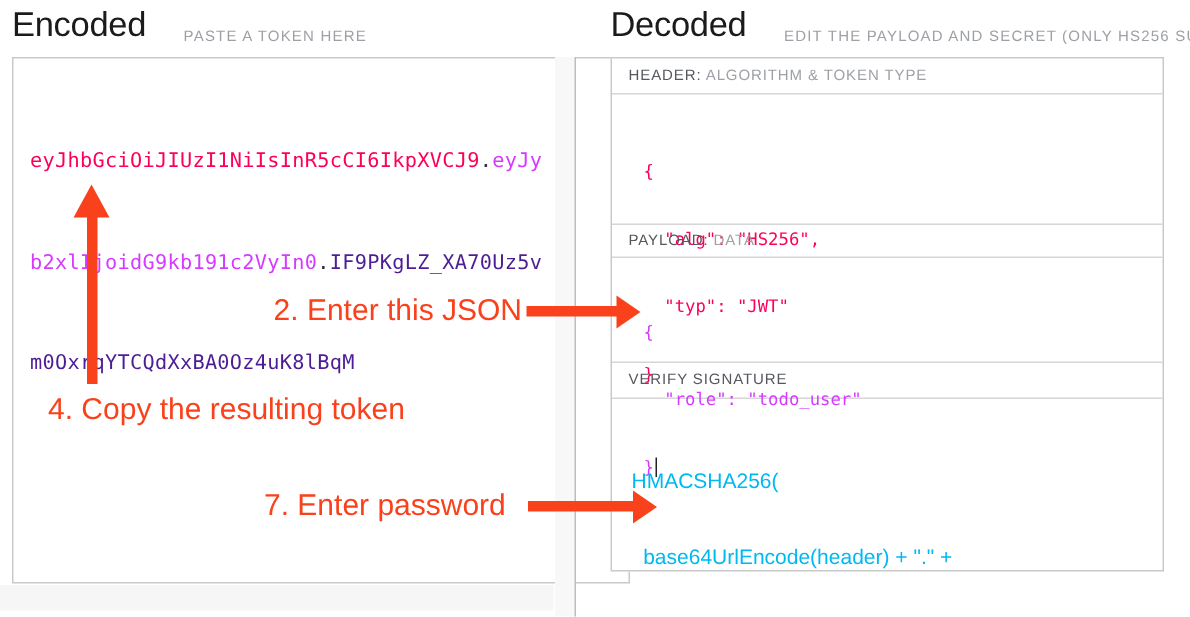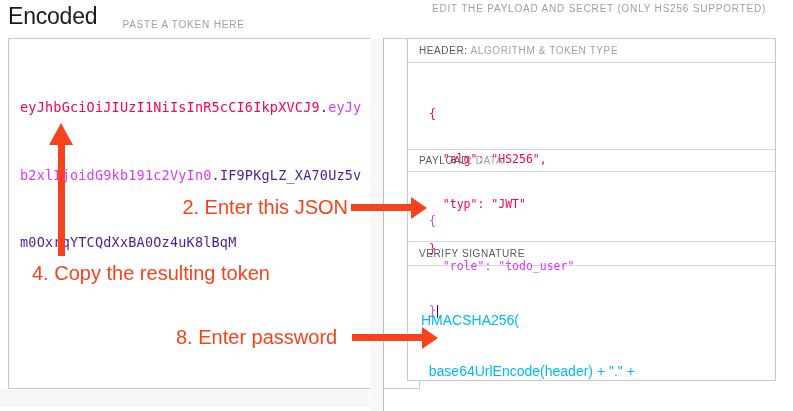--- a/index.html
+++ b/index.html
@@ -67,20 +67,21 @@
     <div><span class="tok-header">eyJhbGciOiJIUzI1NiIsInR5cCI6IkpXVCJ9</span><span class="tok-dot">.</span><span class="tok-payload">eyJy</span></div>
     <div><span class="tok-payload">b2xlIjoidG9kb191c2VyIn0</span><span class="tok-dot">.</span><span class="tok-signature">IF9PKgLZ_XA70Uz5v</span></div>
     <div><span class="tok-signature">m0OxrqYTCQdXxBA0Oz4uK8lBqM</span></div>
   </div>
 </div>
 
 <div class="abs scroll-strip"></div>
 <div class="abs bottom-band"></div>
 
 <div class="abs col-header" style="left:407px; top:3px;">
+  <span class="col-title">Decoded</span>
   <span class="col-sub">EDIT THE PAYLOAD AND SECRET (ONLY HS256 SUPPORTED)</span>
 </div>
 
 <div class="abs decoded-panel">
 
   <div class="sec-label row-h24">
     <span class="strong">HEADER:</span><span> ALGORITHM &amp; TOKEN TYPE</span>
   </div>
   <div class="code-area header-code">
     <div>{</div>
@@ -111,15 +112,15 @@
 </div>
 
 <div class="abs arrowhead-up" style="left:49px; top:123px;"></div>
 <div class="abs arrow-part" style="left:58px; top:144px; width:7px; height:112px;"></div>
 <div class="abs ann-text" style="left:32px; top:262px;">4. Copy the resulting token</div>
 
 <div class="abs ann-text" style="right:445px; top:196px;">2. Enter this JSON</div>
 <div class="abs arrow-part" style="left:351px; top:204px; width:61px; height:7px;"></div>
 <div class="abs arrowhead-right" style="left:411px; top:196.5px;"></div>
 
-<div class="abs ann-text" style="left:176px; top:326px;">8. Enter password</div>
+<div class="abs ann-text" style="left:176px; top:326px;">7. Enter password</div>
 <div class="abs arrow-part" style="left:352px; top:334px; width:71px; height:7px;"></div>
 <div class="abs arrowhead-right" style="left:422px; top:326.5px;"></div>
 
 </body></html>

